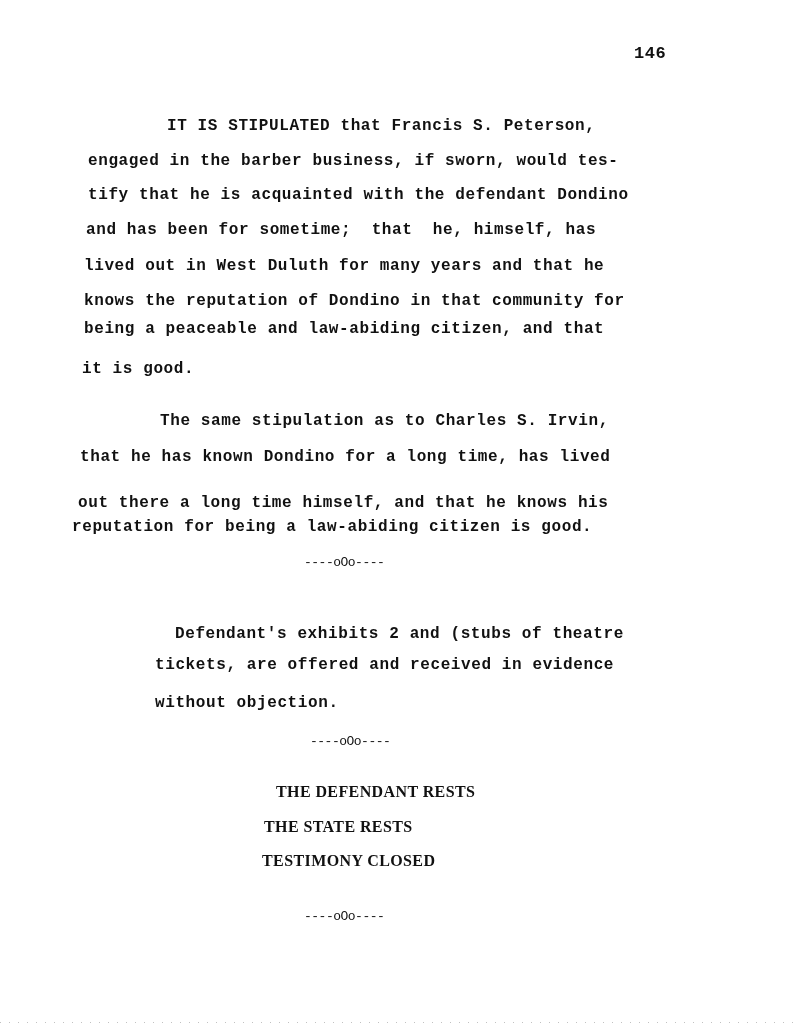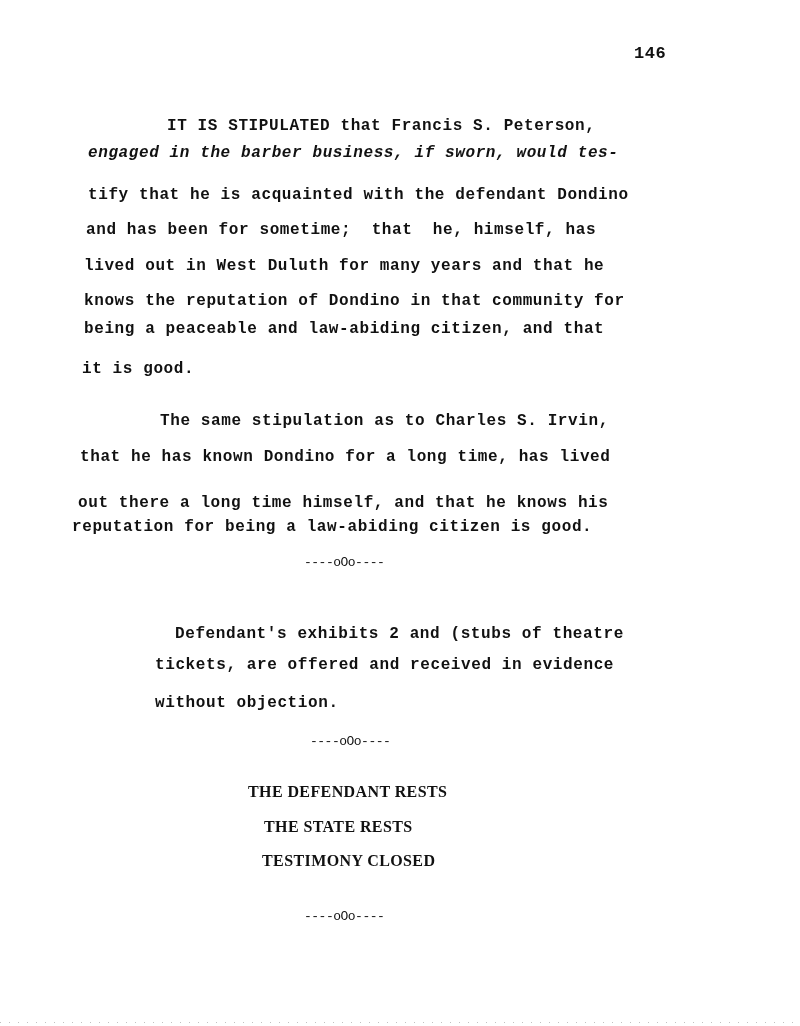--- a/index.html
+++ b/index.html
@@ -55,21 +55,21 @@
   </style>
 </head>
 <body>
 
 <div>
 
   <div class="page-number">146</div>
 
   <div>
     <div class="line" style="left:167px; top:117px;">IT IS STIPULATED that Francis S. Peterson,</div>
-    <div class="line" style="left:88px; top:144px;font-style:italic;">engaged in the barber business, if sworn, would tes-</div>
+    <div class="line" style="left:88px; top:152px;">engaged in the barber business, if sworn, would tes-</div>
     <div class="line" style="left:88px; top:186px;">tify that he is acquainted with the defendant Dondino</div>
     <div class="line" style="left:86px; top:221px;">and has been for sometime;  that  he, himself, has</div>
     <div class="line" style="left:84px; top:257px;">lived out in West Duluth for many years and that he</div>
     <div class="line" style="left:84px; top:292px;">knows the reputation of Dondino in that community for</div>
     <div class="line" style="left:84px; top:320px;">being a peaceable and law-abiding citizen, and that</div>
     <div class="line" style="left:82px; top:360px;">it is good.</div>
   </div>
 
   <div>
     <div class="line" style="left:160px; top:412px;">The same stipulation as to Charles S. Irvin,</div>
@@ -82,21 +82,21 @@
 
   <div>
     <div class="line" style="left:155px; top:625px;margin-left:20px;">Defendant's exhibits 2 and (stubs of theatre</div>
     <div class="line" style="left:155px; top:656px;">tickets, are offered and received in evidence</div>
     <div class="line" style="left:155px; top:694px;">without objection.</div>
   </div>
 
   <div class="divider" style="left:310px; top:734px;">----oOo----</div>
 
   <div>
-    <div class="caps" style="left:248px; top:783px;">THE DEFENDANT RESTS</div>
+    <div class="caps" style="left:276px; top:783px;">THE DEFENDANT RESTS</div>
     <div class="caps" style="left:264px; top:818px;">THE STATE RESTS</div>
     <div class="caps" style="left:262px; top:852px;">TESTIMONY CLOSED</div>
   </div>
 
   <div class="divider" style="left:304px; top:909px;">----oOo----</div>
 
   <div class="scanline"></div>
 </div>
 
 </body></html>

